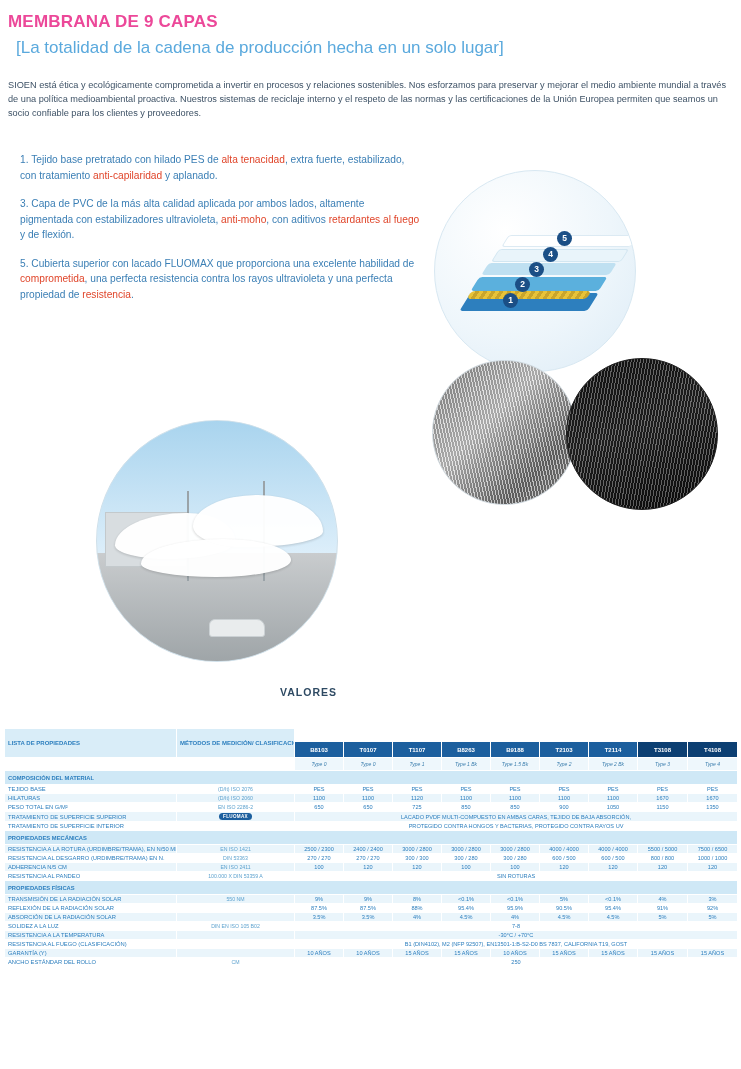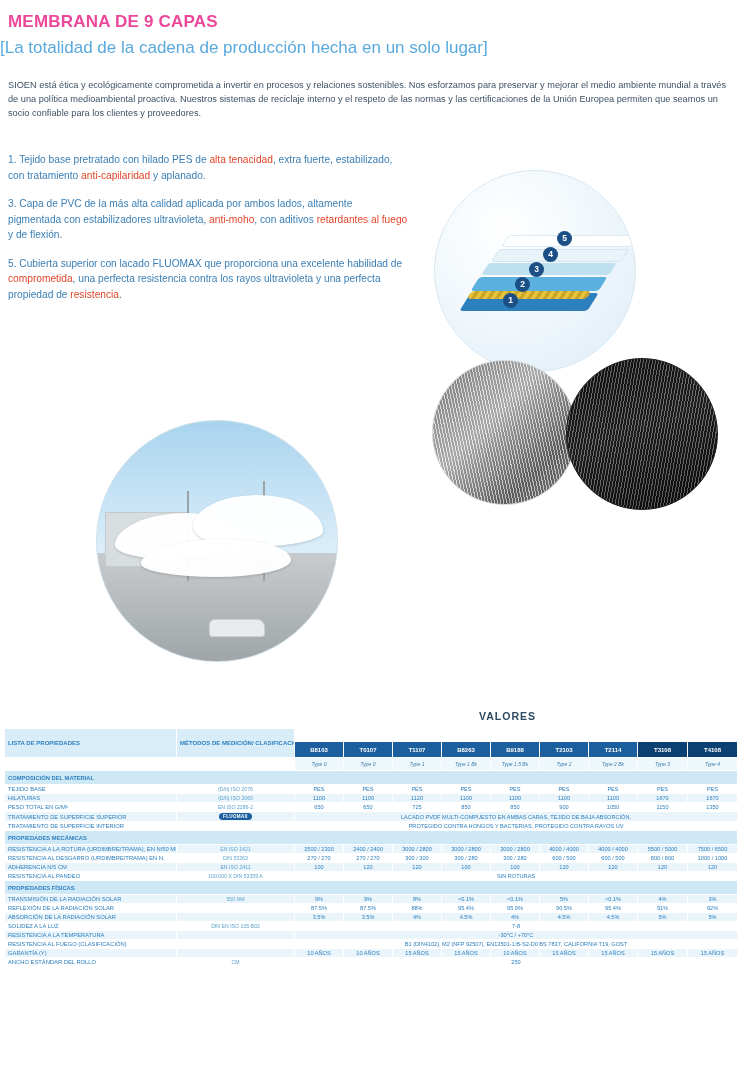--- a/index.html
+++ b/index.html
@@ -12,31 +12,31 @@
     overflow:hidden;
   }
   .page{position:relative;width:741px;height:1069px;}
 
   
   .title{
     position:absolute;left:8px;top:12px;
     font-size:17px;font-weight:bold;color:#ec4899;letter-spacing:.2px;
   }
   .subtitle{
-    position:absolute;left:0;top:38px;
+    position:absolute;left:16px;top:38px;
     font-size:17px;color:#5aa9dd;font-weight:normal;
   }
 
   .intro{
     position:absolute;left:8px;top:78px;width:724px;
     font-size:9.2px;line-height:14px;color:#3e5266;text-align:left;
   }
 
   
-  .points{position:absolute;left:8px;top:152px;width:400px;}
+  .points{position:absolute;left:20px;top:152px;width:400px;}
   .pt{font-size:10.2px;line-height:15.5px;color:#3b7fb5;margin-bottom:13px;}
   .hl{color:#e0452a;}
 
   
   .circle{
     position:absolute;border-radius:50%;overflow:hidden;
   }
   .c-layers{
     left:434px;top:170px;width:200px;height:200px;
     background:radial-gradient(circle at 35% 30%,#ffffff 0%,#eef6fb 55%,#dcebf6 100%);
@@ -92,21 +92,21 @@
         background:repeating-linear-gradient(90deg,#e8c339 0 4px,#c9a52c 4px 8px);border-radius:4px;}
   .num{
     position:absolute;width:15px;height:15px;border-radius:50%;
     background:#1b4f86;color:#fff;font-size:8.5px;line-height:15px;text-align:center;font-weight:bold;
   }
   .n1{left:44px;top:86px;} .n2{left:56px;top:70px;} .n3{left:70px;top:55px;}
   .n4{left:84px;top:40px;} .n5{left:98px;top:24px;}
 
   
   .valores{
-    position:absolute;left:280px;top:710px;width:455px;text-align:center;
+    position:absolute;left:280px;top:686px;width:455px;
     font-size:10.5px;font-weight:bold;color:#2e4a63;letter-spacing:1px;
   }
   table.spec{
     position:absolute;left:4px;top:728px;width:733px;
     border-collapse:collapse;font-size:5.6px;color:#2d7fbe;
     table-layout:fixed;
   }
   table.spec td,table.spec th{
     border:1px solid #ffffff;padding:1px 3px;vertical-align:middle;
     white-space:nowrap;overflow:hidden;

